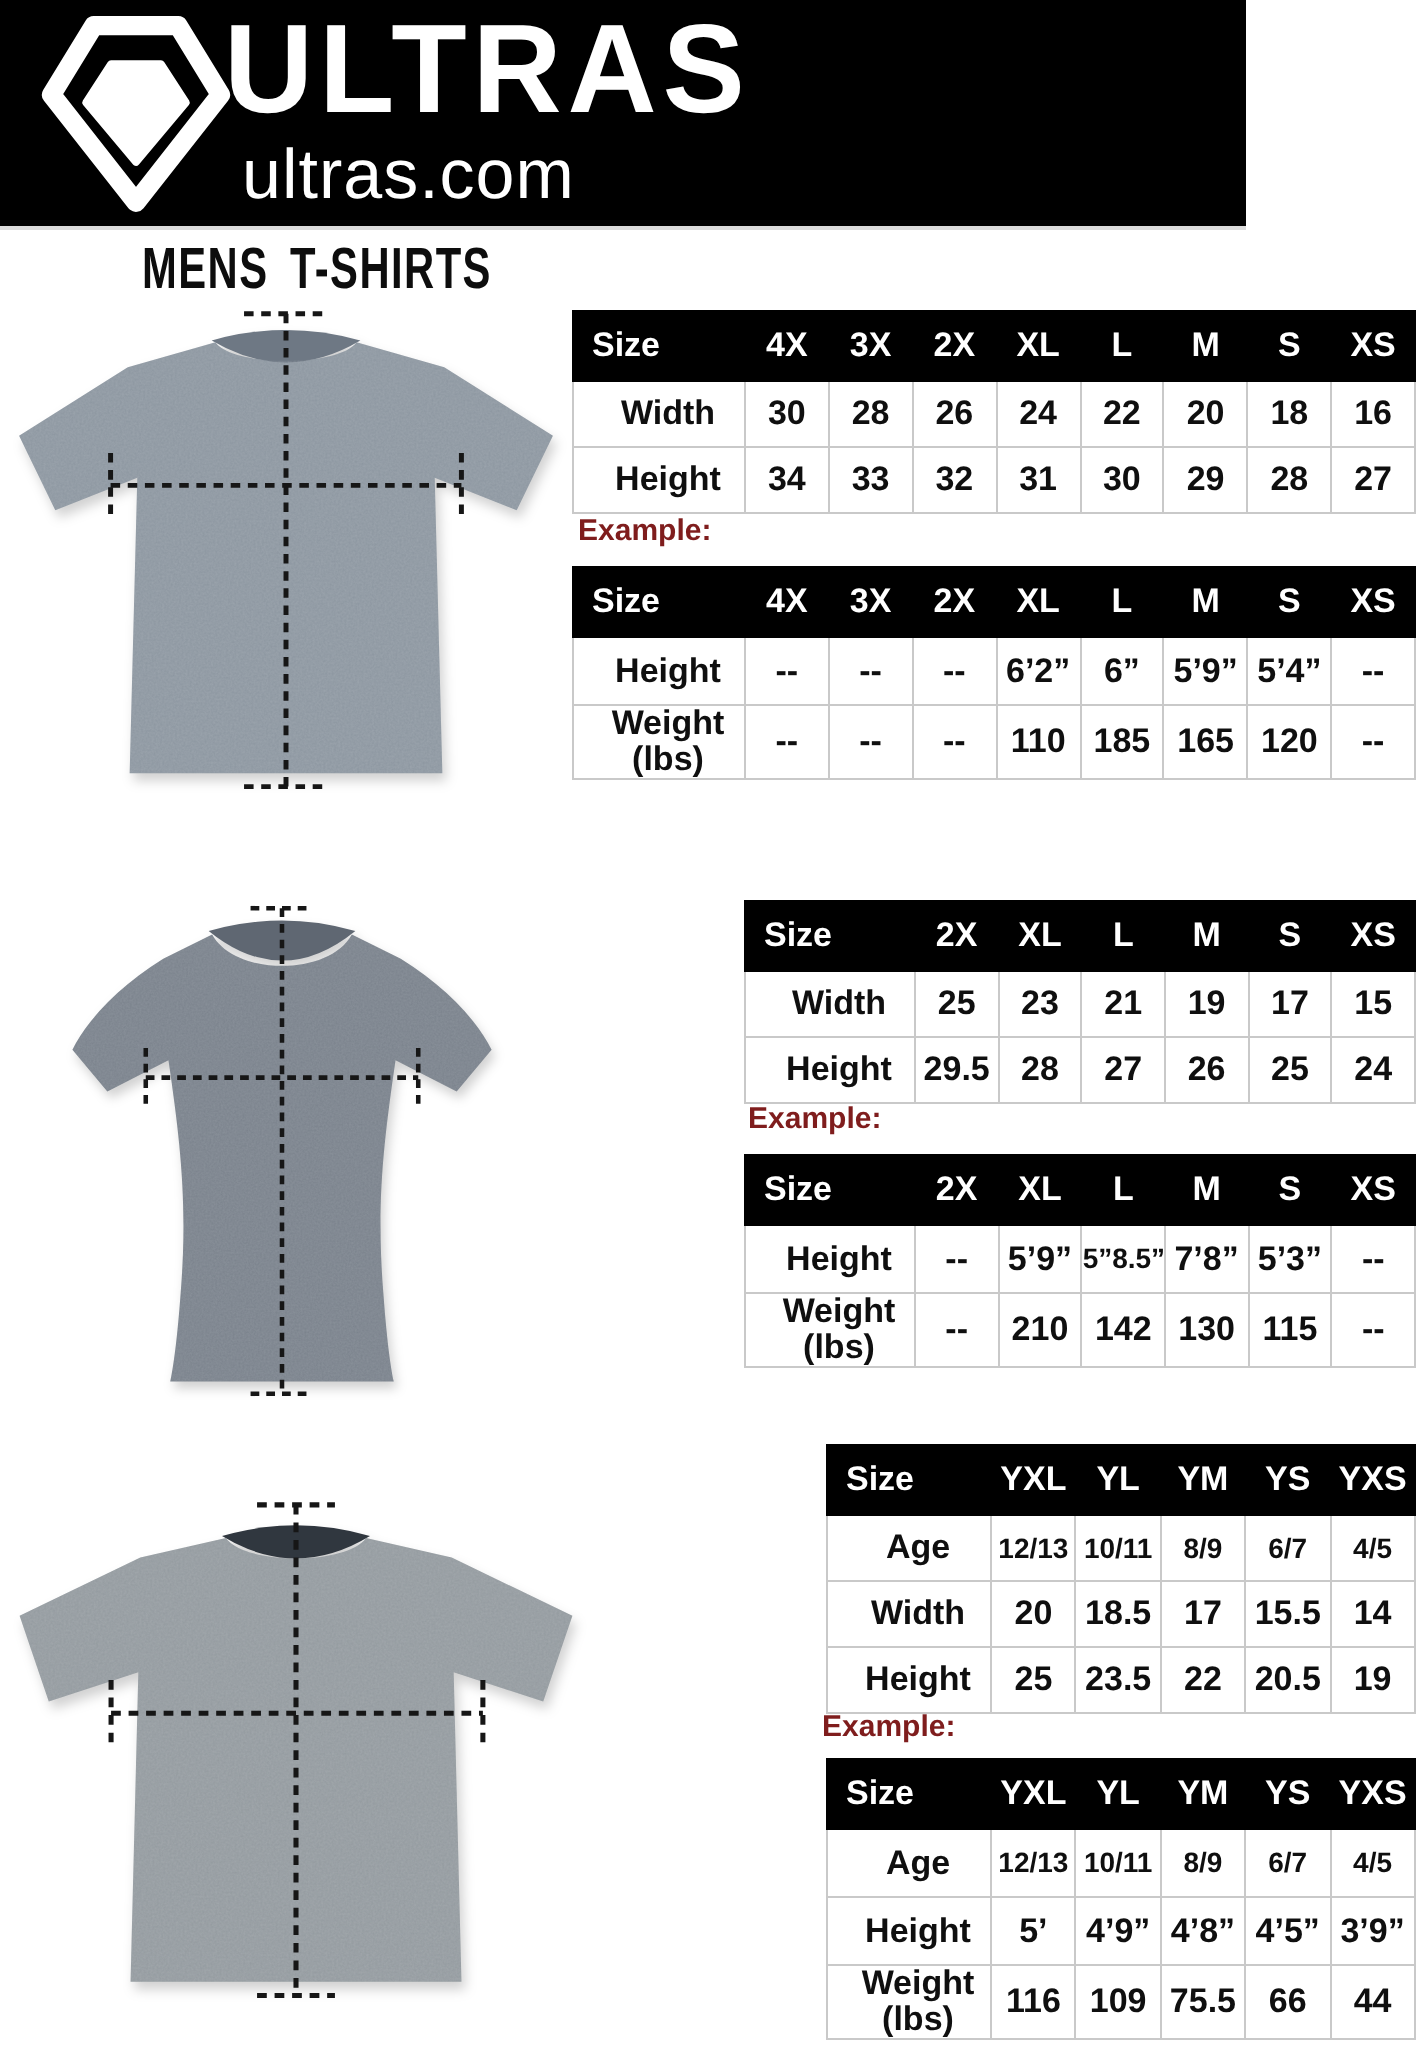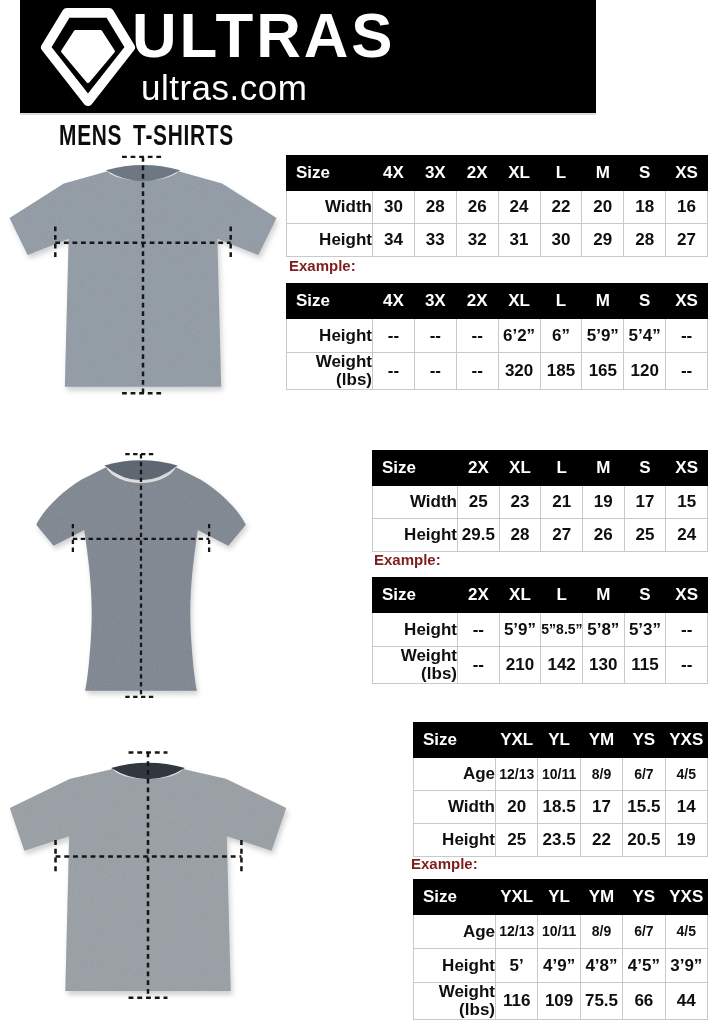--- a/index.html
+++ b/index.html
@@ -1,45 +1,45 @@
 <!DOCTYPE html>
 <html><head>
 <meta charset="utf-8">
 <style>
   html,body{margin:0;padding:0;background:#fff;}
   body{font-family:"Liberation Sans","DejaVu Sans",sans-serif;}
   #page{position:relative;width:709px;height:1024px;background:#fff;overflow:hidden;}
 
   
-  .topbar{position:absolute;left:0;top:0;width:576px;height:113px;background:#000;border-bottom:2px solid #dcdcdc;margin-left:20px;}
+  .topbar{position:absolute;left:0;top:0;width:623px;height:113px;background:#000;border-bottom:2px solid #dcdcdc;}
   .logo{position:absolute;left:20px;top:4px;}
   .brand{position:absolute;left:112px;top:0px;color:#fff;font-size:63px;font-weight:bold;letter-spacing:3px;line-height:70px;white-space:nowrap;transform:scaleX(0.98);transform-origin:left;}
   .domain{position:absolute;left:121px;top:68px;color:#fff;font-size:35px;font-weight:normal;letter-spacing:0.5px;}
 
   
-  .section-title{position:absolute;left:4px;width:284px;text-align:center;color:#0d0d0d;}
+  .section-title{position:absolute;left:16px;width:284px;text-align:center;color:#0d0d0d;}
   .section-title span{display:inline-block;font-size:29px;font-weight:bold;white-space:nowrap;transform:scaleX(0.72);transform-origin:50% 50%;letter-spacing:1px;word-spacing:6px;}
   .title-mens{top:119px}
   .title-womens{top:410px}
   .title-youth{top:713px}
 
   
   .shirt{position:absolute;}
   .shirt-mens{left:0;top:148px;}
   .shirt-womens{left:18px;top:441px;}
   .shirt-youth{left:2px;top:740px;}
   .shirt svg{display:block;}
 
   
   .tbl-wrap{position:absolute;}
   .tbl-wrap table{border-collapse:collapse;table-layout:fixed;width:100%;padding-left:28px;}
   .tbl-wrap thead th{background:#000;color:#fff;font-size:17px;font-weight:bold;height:34px;text-align:center;padding:0;border:1px solid #000;}
   .tbl-wrap thead th.lbl{text-align:left;padding-left:9px;}
   .tbl-wrap tbody th,.tbl-wrap tbody td{border:1px solid #c9c9c9;background:#fff;color:#0f0f0f;font-size:17px;font-weight:bold;text-align:center;height:32px;padding:0;line-height:1.05;}
-  .tbl-wrap tbody th.lbl{text-align:right;padding-left:9px;}
+  .tbl-wrap tbody th.lbl{text-align:center;padding-left:9px;}
   .tbl-wrap tbody td.small{font-size:14px;}
   .example-tbl tbody tr{height:34px;}
 
   .mens-t1{left:286px;top:155px;width:422px;}
   .mens-t2{left:286px;top:283px;width:422px;}
   .womens-t1{left:372px;top:450px;width:336px;}
   .womens-t2{left:372px;top:577px;width:336px;}
   .youth-t1{left:413px;top:722px;width:295px;}
   .youth-t2{left:413px;top:879px;width:295px;}
 
@@ -187,21 +187,21 @@
             <td>6”</td>
             <td>5’9”</td>
             <td>5’4”</td>
             <td>--</td>
           </tr>
           <tr>
             <th class="lbl">Weight (lbs)</th>
             <td>--</td>
             <td>--</td>
             <td>--</td>
-            <td>320</td>
+            <td>110</td>
             <td>185</td>
             <td>165</td>
             <td>120</td>
             <td>--</td>
           </tr>
         </tbody>
       </table>
     </div>
 
 
@@ -289,21 +289,21 @@
             <th>S</th>
             <th>XS</th>
           </tr>
         </thead>
         <tbody>
           <tr>
             <th class="lbl">Height</th>
             <td>--</td>
             <td>5’9”</td>
             <td class="small">5”8.5”</td>
-            <td>5’8”</td>
+            <td>7’8”</td>
             <td>5’3”</td>
             <td>--</td>
           </tr>
           <tr>
             <th class="lbl">Weight (lbs)</th>
             <td>--</td>
             <td>210</td>
             <td>142</td>
             <td>130</td>
             <td>115</td>

